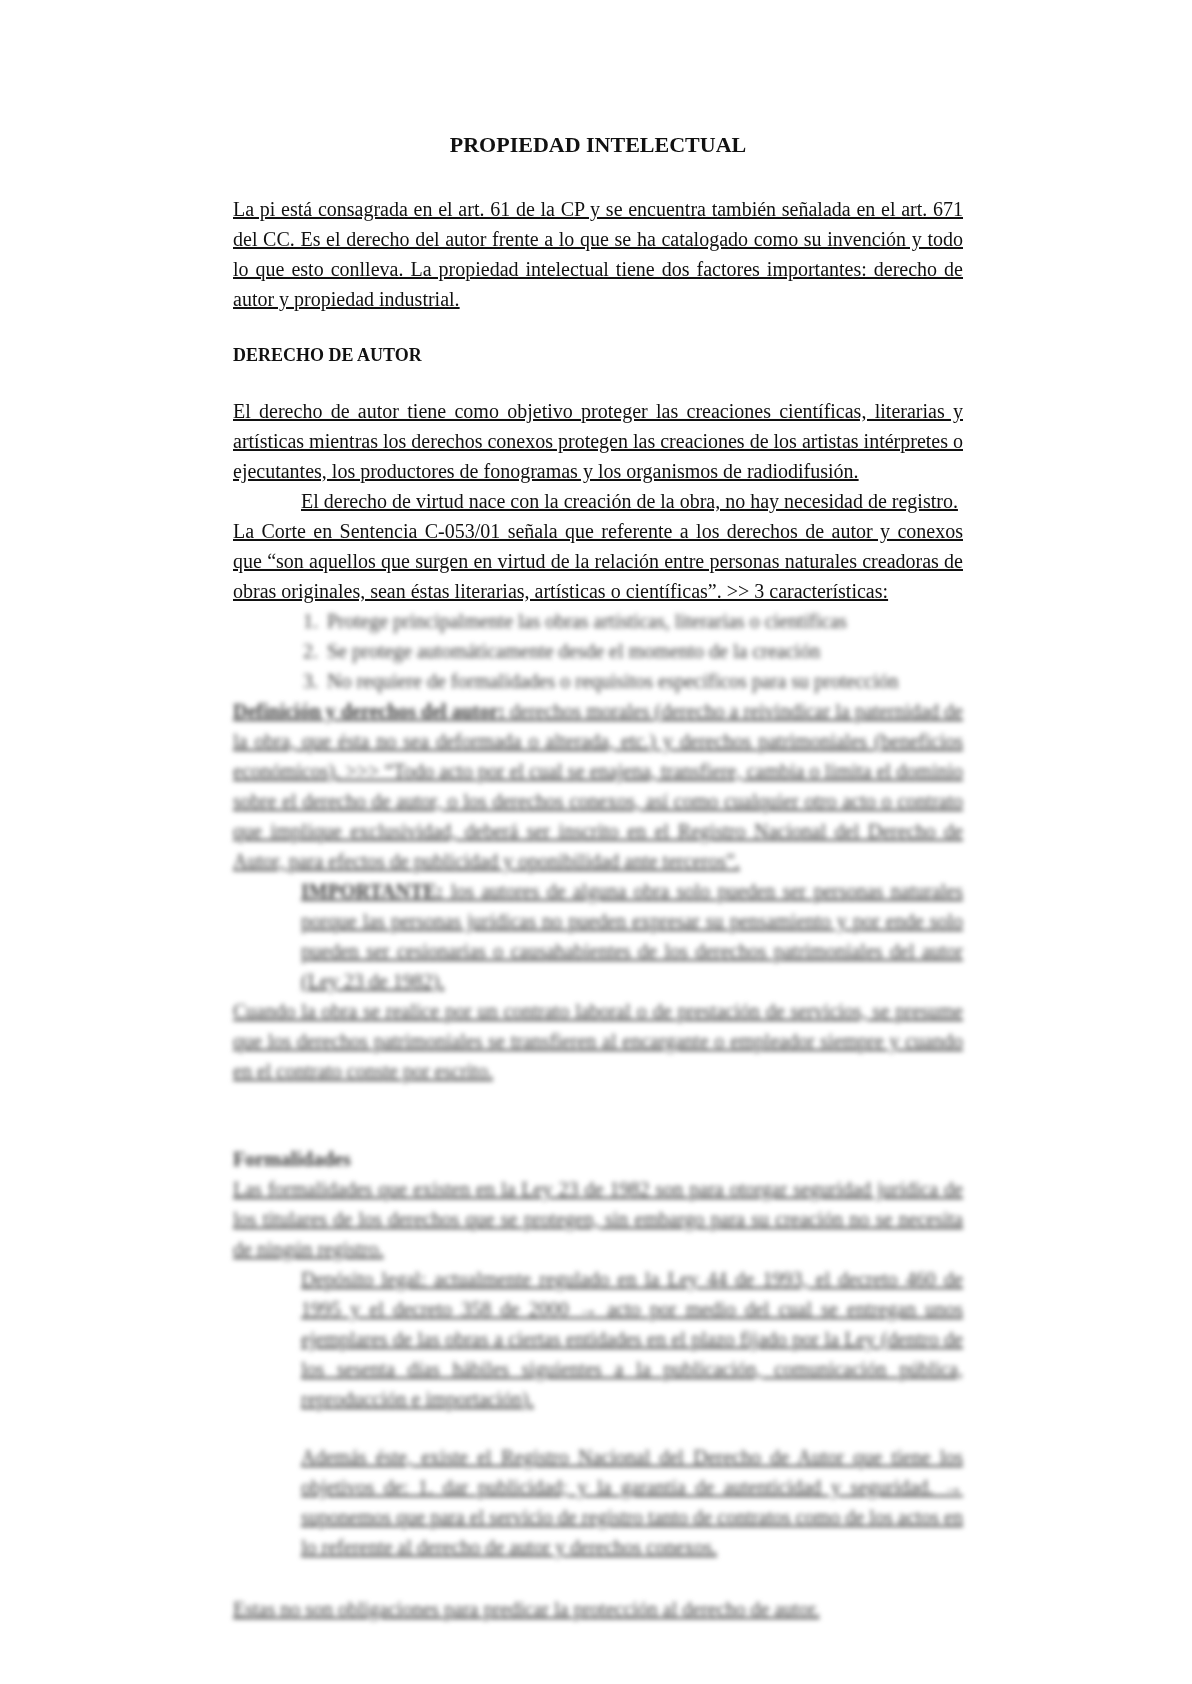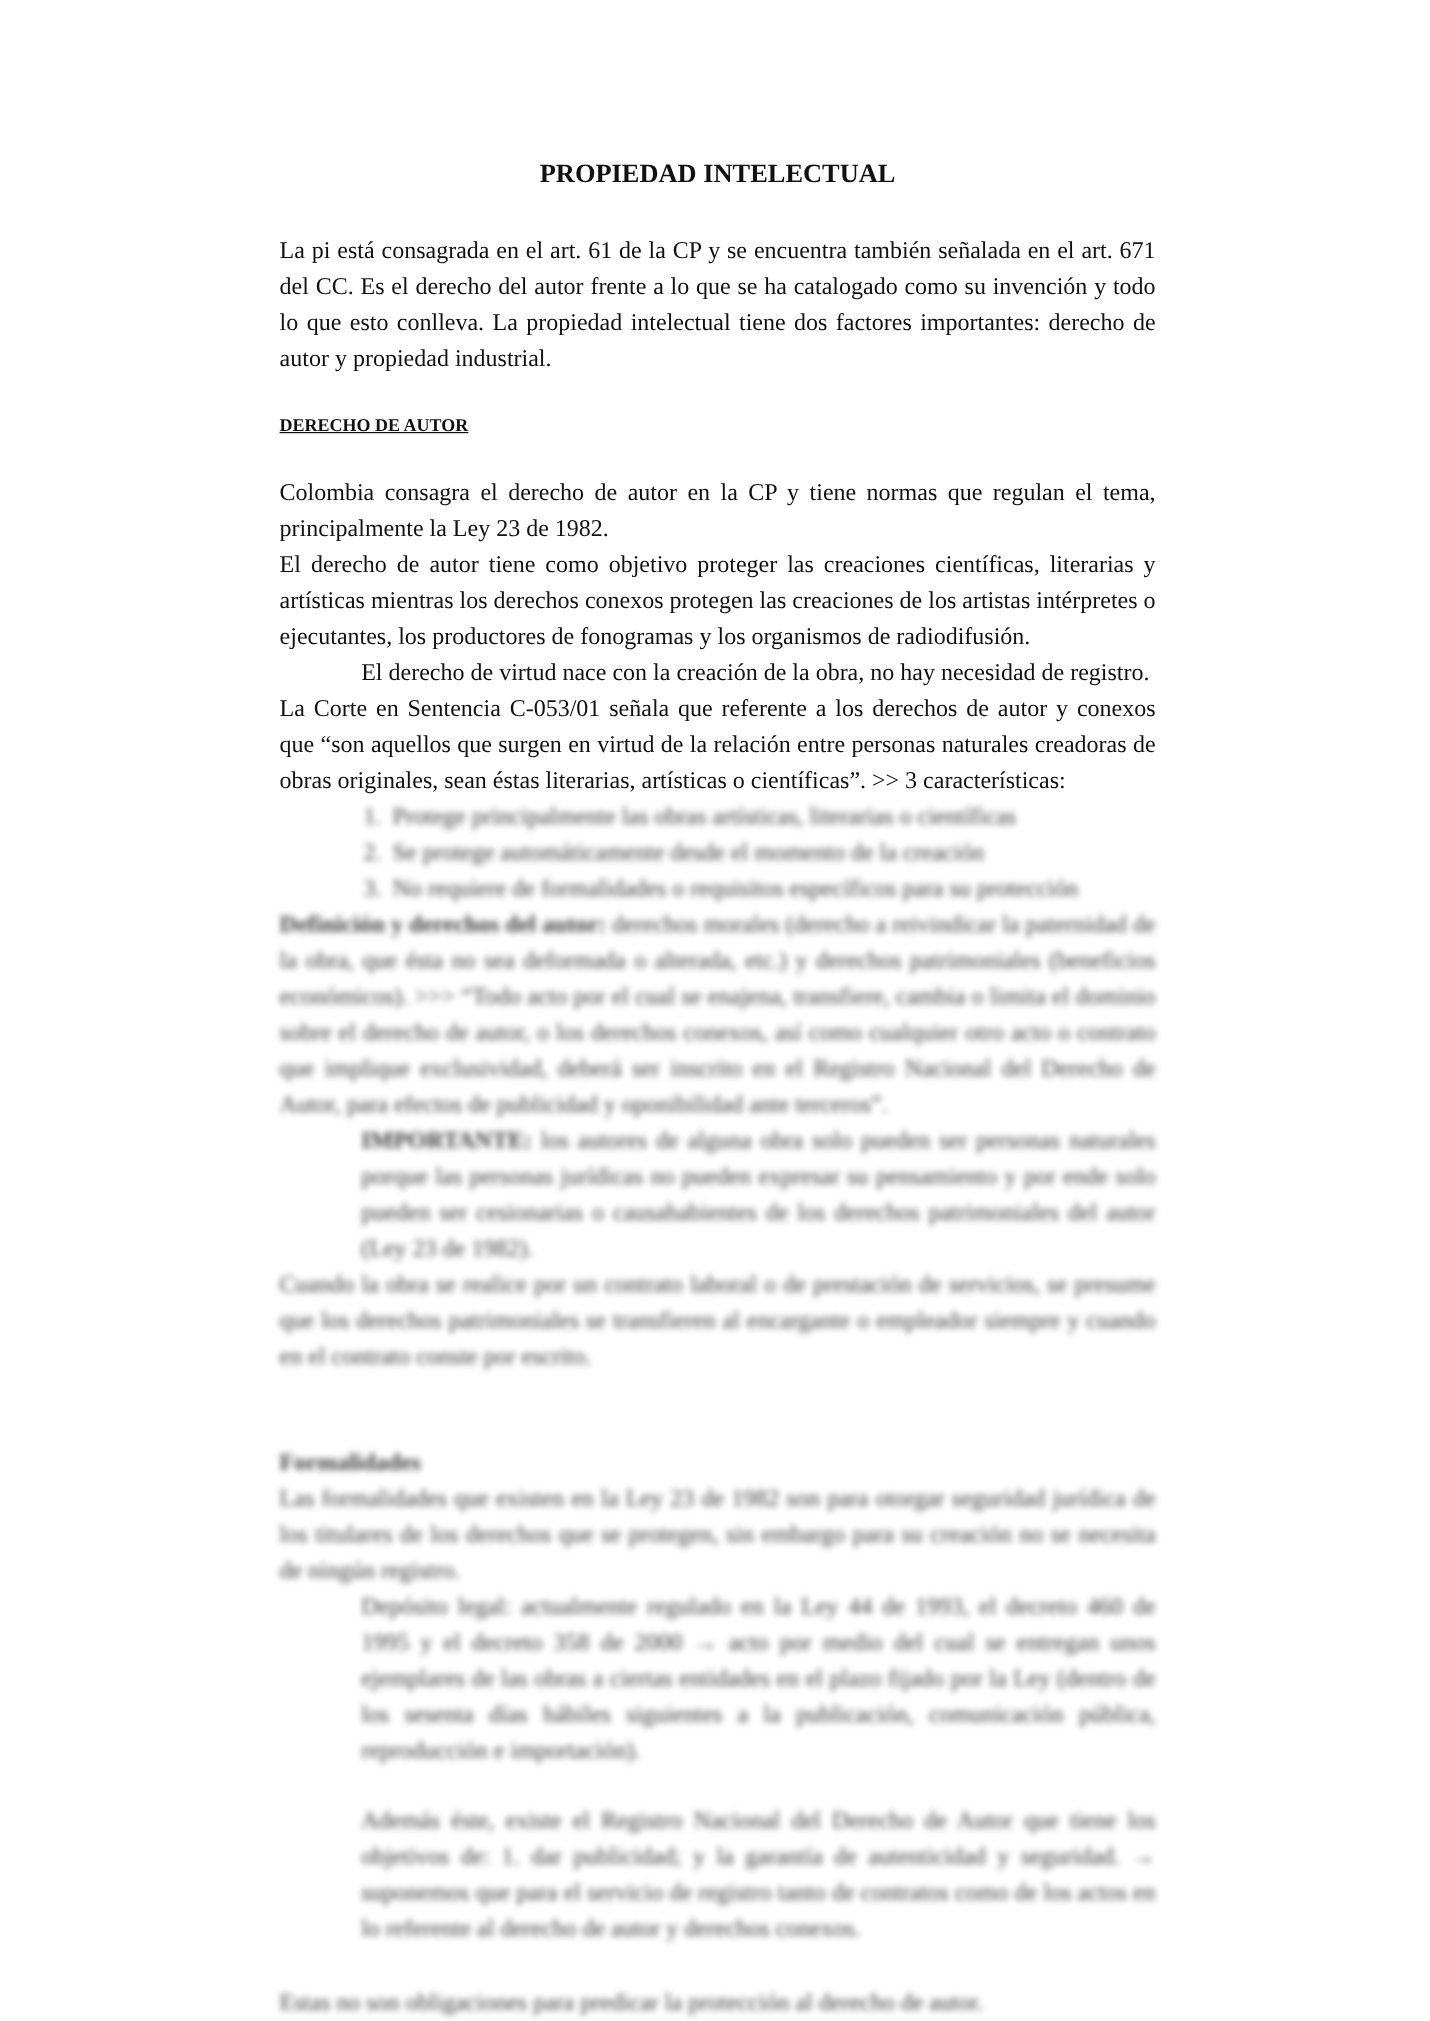--- a/index.html
+++ b/index.html
@@ -22,29 +22,29 @@
     overflow: hidden;
   }
   .title {
     font-size: 22px;
     font-weight: bold;
     text-align: center;
     margin: 0 0 34px 0;
     line-height: 30px;
   }
   h2.section-heading {
-    font-size: 15px;
+    font-size: 18px;
     font-weight: bold;
     margin: 26px 0 26px 0;
     line-height: 30px;
-    text-decoration: underline;
   }
   p {
     margin: 0;
     text-align: justify;
+    text-decoration: underline;
   }
   p.spaced-after { margin-bottom: 26px; }
   p.first-line-indent { text-indent: 68px; }
   .block-indent { margin-left: 68px; }
   ol.char-list {
     margin: 0;
     padding-left: 90px;
     list-style-position: outside;
   }
   ol.char-list li {
@@ -68,21 +68,20 @@
 <body>
 
 <div class="page">
 
   <h1 class="title">PROPIEDAD INTELECTUAL</h1>
 
   <p class="spaced-after">La pi está consagrada en el art. 61 de la CP y se encuentra también señalada en el art. 671 del CC. Es el derecho del autor frente a lo que se ha catalogado como su invención y todo lo que esto conlleva. La propiedad intelectual tiene dos factores importantes: derecho de autor y propiedad industrial.</p>
 
   <h2 class="section-heading">DERECHO DE AUTOR</h2>
 
-  <p>Colombia consagra el derecho de autor en la CP y tiene normas que regulan el tema, principalmente la Ley 23 de 1982.</p>
 
   <p>El derecho de autor tiene como objetivo proteger las creaciones científicas, literarias y artísticas mientras los derechos conexos protegen las creaciones de los artistas intérpretes o ejecutantes, los productores de fonogramas y los organismos de radiodifusión.</p>
 
   <p class="first-line-indent">El derecho de virtud nace con la creación de la obra, no hay necesidad de registro.</p>
 
   <p>La Corte en Sentencia C-053/01 señala que referente a los derechos de autor y conexos que “son aquellos que surgen en virtud de la relación entre personas naturales creadoras de obras originales, sean éstas literarias, artísticas o científicas”. &gt;&gt; 3 características:</p>
 
   <ol class="char-list blurred">
     <li>Protege principalmente las obras artísticas, literarias o científicas</li>
     <li>Se protege automáticamente desde el momento de la creación</li>

